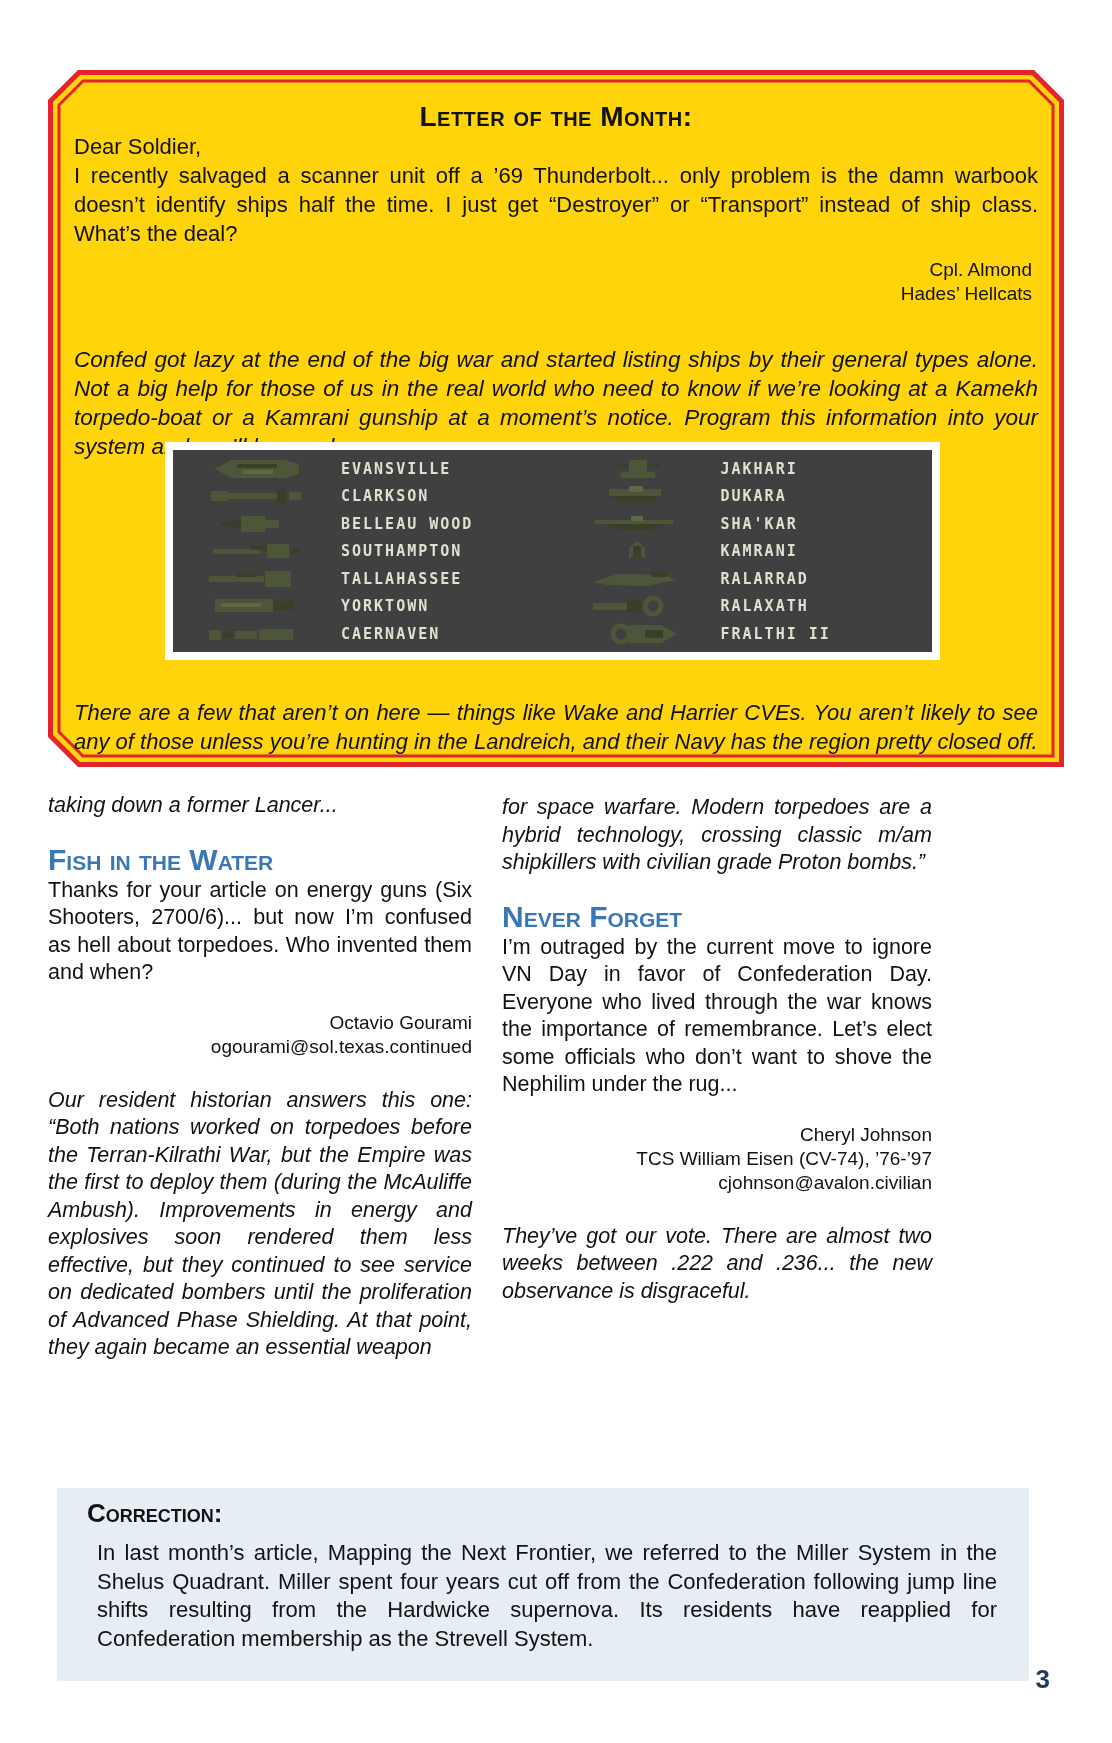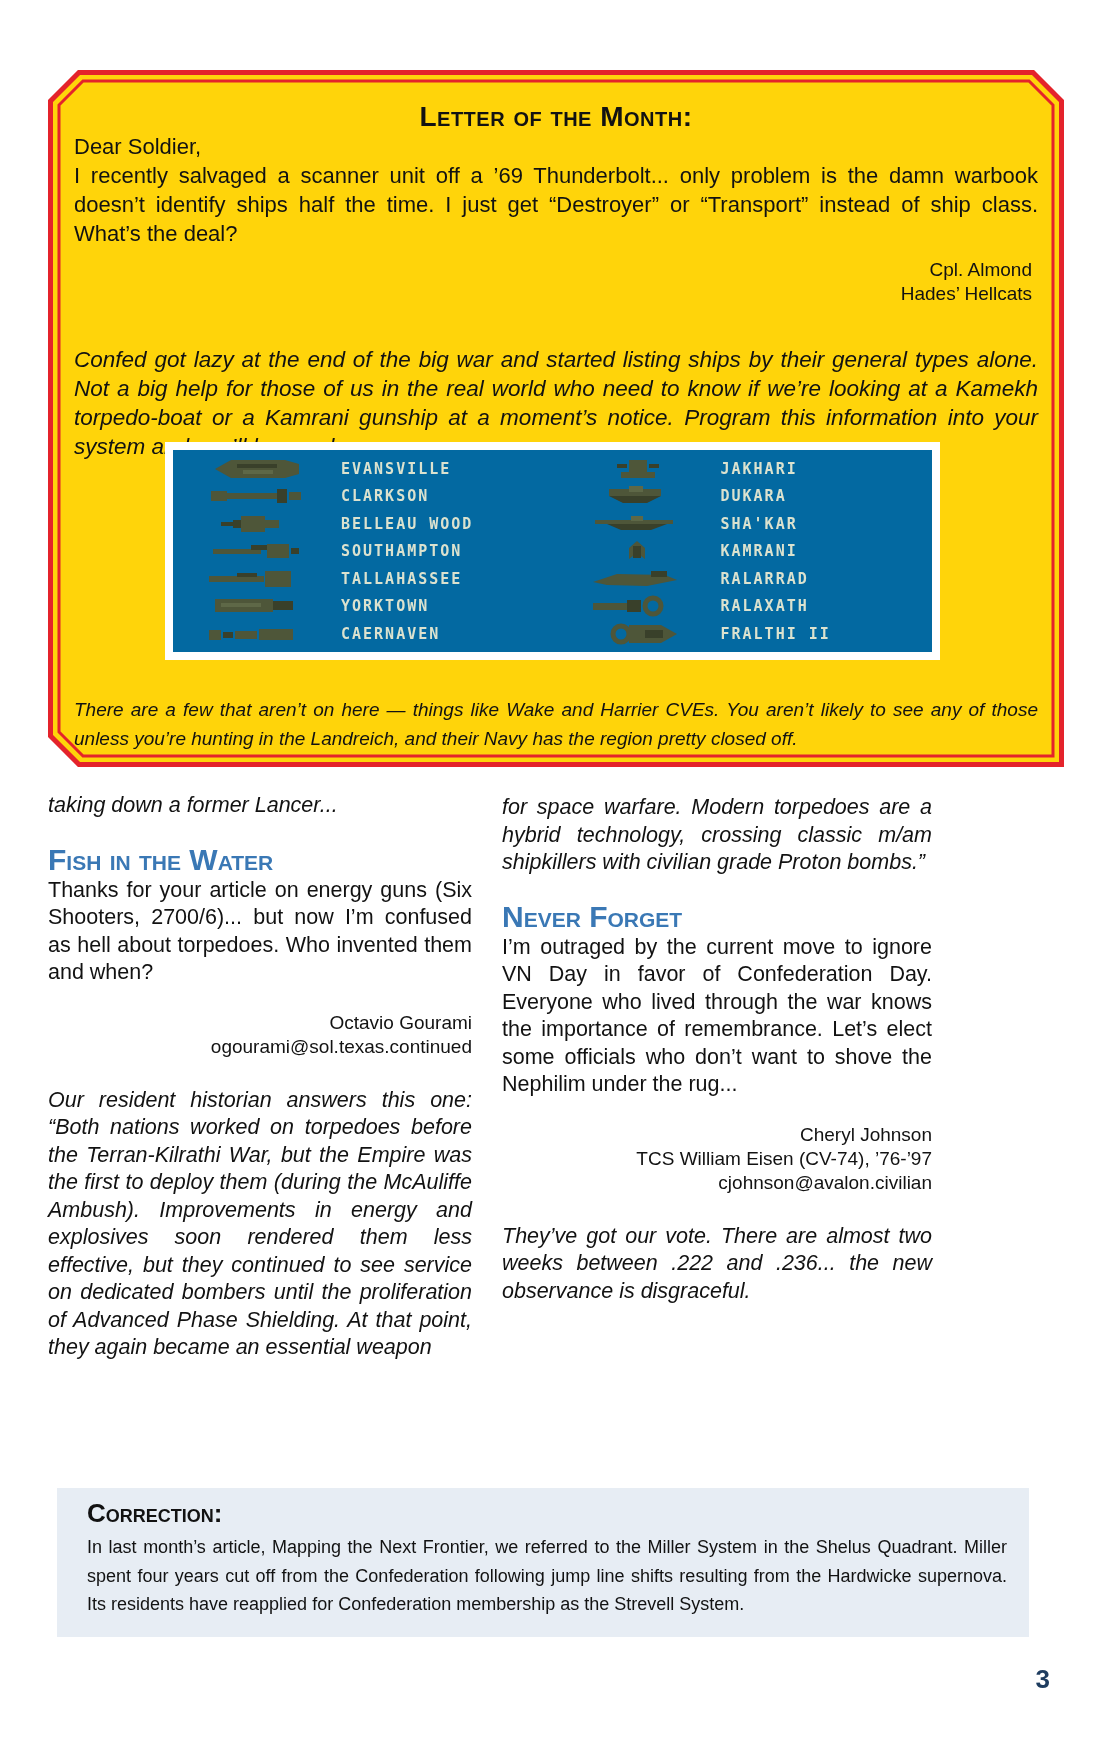--- a/index.html
+++ b/index.html
@@ -13,25 +13,25 @@
   .lb-title{position:absolute;top:12px;left:0;right:0;text-align:center;
     font-weight:bold;font-size:28px;font-variant:small-caps;letter-spacing:.5px;}
   .lb-letter{position:absolute;top:62px;left:26px;right:26px;
     font-size:22px;line-height:29px;text-align:justify;}
   .lb-letter .salutation{text-align:left;}
   .lb-sig{position:absolute;top:188px;right:32px;text-align:right;
     font-size:19px;line-height:24px;}
   .lb-reply{position:absolute;top:252px;left:26px;right:26px;
     font-style:italic;font-size:22.5px;line-height:29px;text-align:justify;}
   .lb-footer{position:absolute;top:606px;left:26px;right:26px;
-    font-style:italic;font-size:19px;line-height:29px;text-align:justify;}
+    font-style:italic;font-size:22px;line-height:29px;text-align:justify;}
   
   .warbook{position:absolute;left:117px;top:372px;width:775px;height:218px;
     background:#ffffff;padding:8px;box-sizing:border-box;}
-  .wb-screen{background:#0369a1;width:100%;height:100%;display:flex;
+  .wb-screen{background:#404040;width:100%;height:100%;display:flex;
     padding:5px 0;box-sizing:border-box;}
   .wb-col{flex:1;display:flex;flex-direction:column;justify-content:space-between;}
   .wb-row{display:flex;align-items:center;height:27px;}
   .wb-icon{width:168px;display:flex;justify-content:center;align-items:center;flex:none;}
   .wb-icon svg{display:block;}
   .wb-name{font-family:"DejaVu Sans Mono", monospace;font-weight:bold;
     font-size:15px;letter-spacing:2px;color:#dbe2cf;white-space:nowrap;}
   
   .cols{position:absolute;left:48px;top:792px;width:884px;display:flex;gap:30px;}
   .col-left{width:424px;flex:none;}
@@ -41,21 +41,21 @@
     font-style:italic;margin:0;}
   .section-heading{color:#3a78b5;font-weight:bold;font-variant:small-caps;
     font-size:30px;margin:26px 0 3px 0;line-height:28px;}
   .attribution{text-align:right;font-size:19px;line-height:24px;margin:24px 0 28px 0;}
   .col-right .first-par{margin-top:2px;}
   
   .correction{position:absolute;left:57px;top:1488px;width:972px;
     background:#e7edf4;box-sizing:border-box;padding:10px 22px 18px 30px;}
   .correction-heading{font-weight:bold;font-variant:small-caps;font-size:26px;
     margin:0 0 4px 0;}
-  .correction-body{font-size:18px;line-height:28.5px;text-align:justify;margin:0;}
+  .correction-body{font-size:22px;line-height:28.5px;text-align:justify;margin:10px;}
   
   .page-number{position:absolute;right:62px;top:1664px;color:#1e3c5f;
     font-weight:bold;font-size:26px;}
 </style>
 </head>
 <body>
 
 <section class="letterbox">
   <svg class="frame" viewBox="0 0 1016 697" preserveAspectRatio="none">
     <polygon points="31,2.5 985,2.5 1013.5,31 1013.5,694.5 31,694.5 2.5,666 2.5,31" fill="#ffd40a" stroke="#e4232b" stroke-width="5"></polygon>

